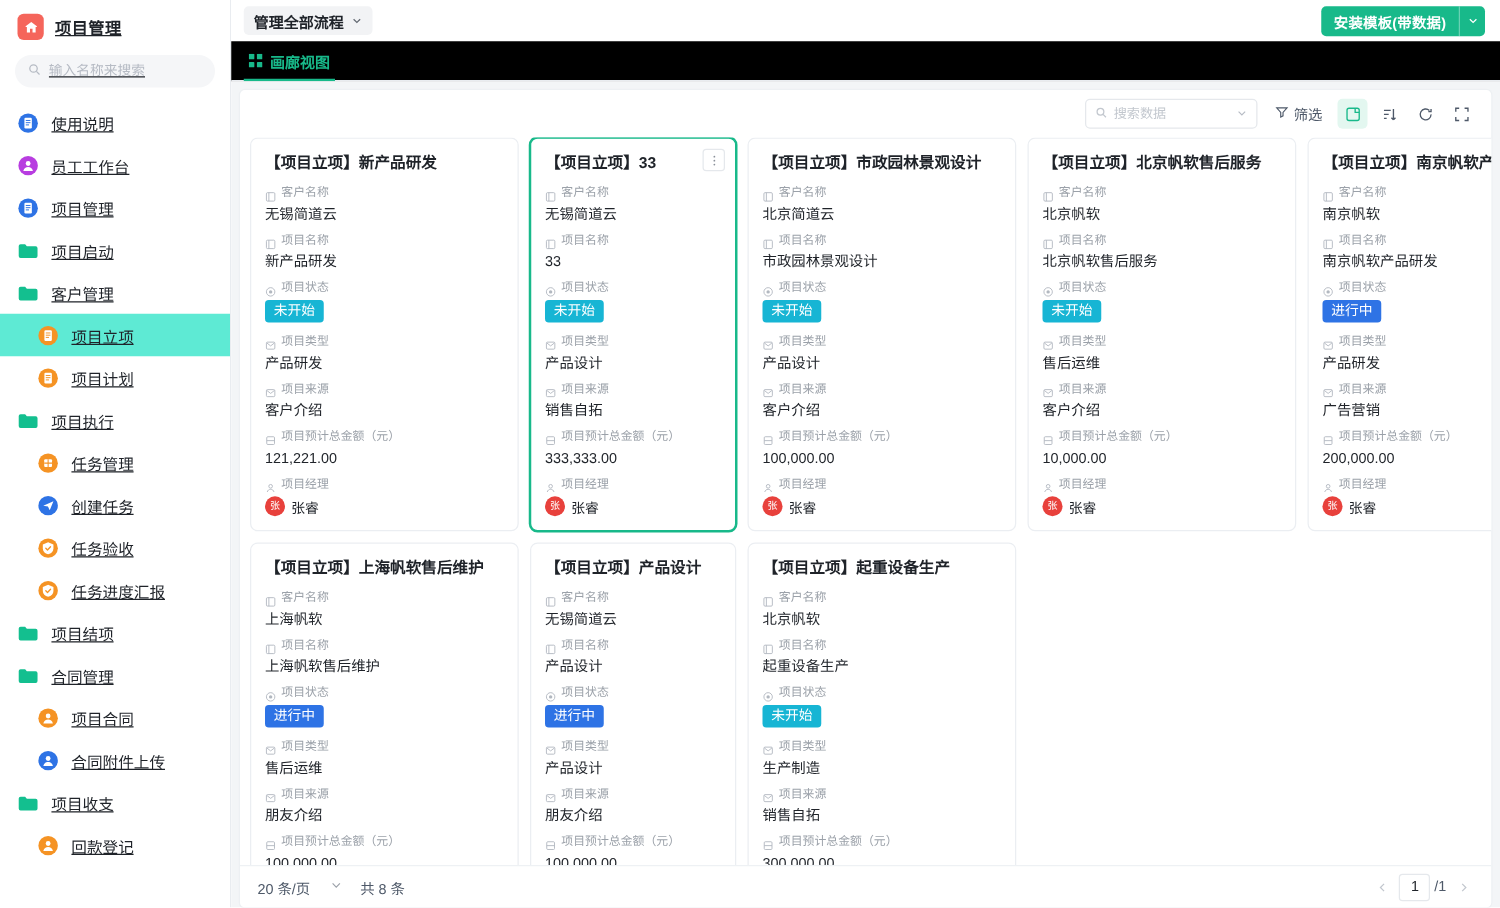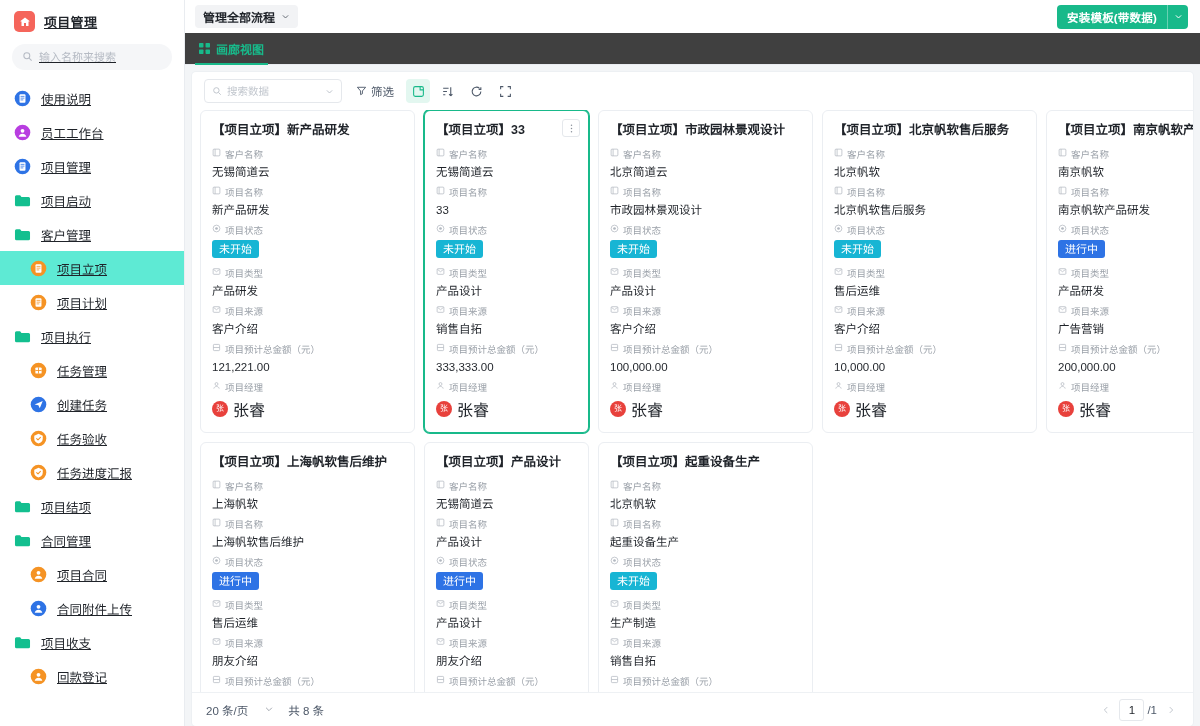--- a/index.html
+++ b/index.html
@@ -94,21 +94,21 @@
   .install-btn .split {
     width: 21px; display: flex; align-items: center; justify-content: center;
     border-left: 1px solid rgba(255,255,255,.35);
   }
 
   .tabbar {
     height: 32px; flex: 0 0 32px;
     border-bottom: 1px solid #e9ecf0;
     display: flex; align-items: flex-end;
     padding-left: 10px;
-    background: #404040;
+    background: #000000;
   }
   .tab {
     display: flex; align-items: center; gap: 6px;
     height: 31px; padding: 0 4px; cursor: pointer;
     font-size: 12px; font-weight: 700; color: #18b98a;
     border-bottom: 2px solid #18b98a;
     margin-bottom: -1px;
   }
   .tab-ico { width: 11px; height: 11px; flex:0 0 11px; }
   .tab-ico svg { display:block; }
@@ -119,21 +119,21 @@
     display: flex; flex-direction: column; min-height: 0;
   }
   .panel {
     flex: 1; background: #ffffff; border-radius: 4px;
     display: flex; flex-direction: column; min-height: 0;
     box-shadow: 0 0 0 1px #edf0f3;
   }
 
   .toolbar {
     height: 38px; flex: 0 0 38px;
-    display: flex; align-items: center; 
+    display: flex; align-items: center; justify-content: flex-end;
     padding: 0 12px; gap: 0;
   }
   .tb-search {
     width: 138px; height: 24px; border: 1px solid #e5e8ec; border-radius: 4px;
     display: flex; align-items: center; gap: 5px; padding: 0 7px;
     background: #fff;
   }
   .tb-search input {
     border: 0; outline: 0; background: transparent; flex: 1; min-width: 0;
     font-size: 10.5px; color: #1f2329; font-family: inherit;
@@ -182,21 +182,21 @@
   }
   .card-menu {
     position: absolute; top: 8px; right: 8px;
     width: 18px; height: 18px; border-radius: 3px;
     border: 1px solid #e5e8ec; background: #fff;
     display: flex; align-items: center; justify-content: center;
     cursor: pointer;
   }
   .field { margin-bottom: 3px; }
   .field-label {
-    display: flex; align-items: flex-start; gap: 4px;
+    display: flex; align-items: flex-end; gap: 4px;
     font-size: 9.5px; color: #9ba1a9; line-height: 14px;
     margin-bottom: 1px;
   }
   .field-label .fi { width: 9px; height: 9px; flex: 0 0 9px; }
   .field-label .fi svg { display: block; }
   .field-value {
     font-size: 11.5px; color: #1f2329; line-height: 18px;
     white-space: nowrap; overflow: hidden; text-overflow: ellipsis;
     margin-bottom: 5px;
   }
@@ -207,21 +207,21 @@
   }
   .badge.cyan { background: #17b5d4; }
   .badge.blue { background: #2e73e5; }
   .person { display: flex; align-items: center; gap: 5px; margin-top: 2px; }
   .avatar {
     width: 16px; height: 16px; border-radius: 50%;
     background: #e8413c; color: #fff; font-size: 8px;
     display: flex; align-items: center; justify-content: center;
     flex: 0 0 16px; line-height: 1;
   }
-  .person-name { font-size: 16px; color: #1f2329; }
+  .person-name { font-size: 11px; color: #1f2329; }
 
   .pagination {
     height: 34px; flex: 0 0 34px;
     border-top: 1px solid #eef1f4;
     display: flex; align-items: center;
     padding: 0 12px 0 14px;
   }
   .page-size {
     display: flex; align-items: center; gap: 16px;
     font-size: 11.5px; color: #4e5969; cursor: pointer;

